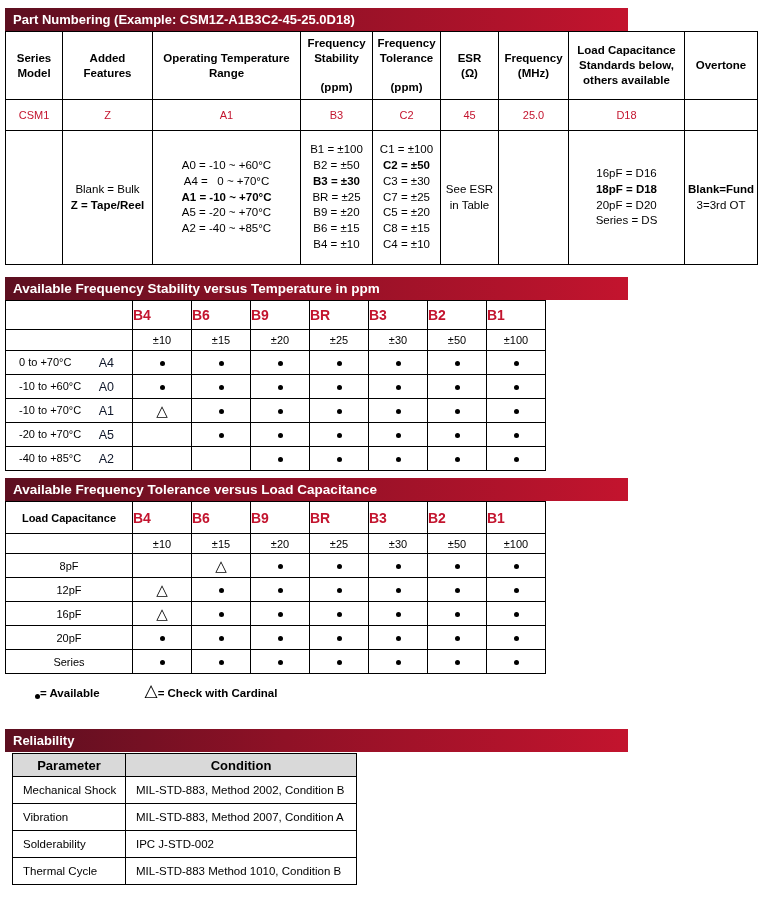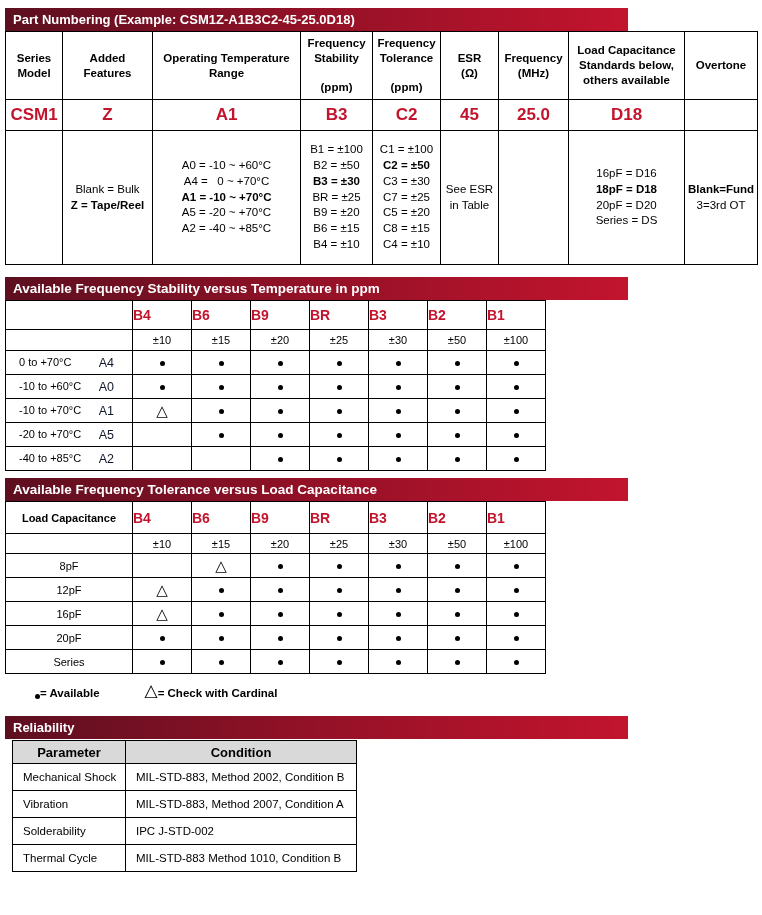--- a/index.html
+++ b/index.html
@@ -12,21 +12,21 @@
   .bar.small-caps{font-size:13px}
   .bar.sec{font-size:13.5px}
 
   table{border-collapse:collapse;table-layout:fixed}
   th,td{border:1px solid #000;vertical-align:middle}
 
   
   .pn-table{width:752px}
   .pn-table th{height:68px;font-size:11.5px;font-weight:bold;text-align:center;line-height:1.3;padding:2px}
   .pn-table td{text-align:center}
-  .pn-table .code{height:31px;color:#c3142e;font-weight:bold;font-size:17px}
+  .pn-table .code{height:31px;color:#c3142e;font-weight:normal;font-size:11px}
   .pn-table .details{height:134px;font-size:11.5px;line-height:1.38;padding:3px}
 
   
   .matrix{width:538px}
   .matrix col.lc{width:127px}
   .matrix col.dc{width:59px}
   .matrix .code-head{height:29px;color:#c3142e;font-weight:bold;font-size:14px;text-align:left}
   .matrix .corner{font-weight:bold;font-size:11px;text-align:center}
   .matrix .ppm{height:21px;font-size:11px;text-align:center}
   .matrix td.sym{height:24px;text-align:center}
@@ -39,21 +39,21 @@
 
   .dot{display:inline-block;width:5px;height:5px;border-radius:50%;background:#000;vertical-align:middle}
   .tri{font-size:15px;line-height:1;font-weight:normal}
 
   .legend{margin:5px 0 0 30px;display:flex;align-items:flex-end;font-size:11.5px;font-weight:bold;height:20px}
   .legend .gap{width:45px}
   .legend .tri{font-size:17px}
   .note{margin-top:15px;font-size:11.5px}
 
   
-  .rel-wrap{margin-top:17px}
+  .rel-wrap{margin-top:30px}
   .rel-table{width:344px;margin:1px 0 0 7px}
   .rel-table col.p{width:113px}
   .rel-table col.c{width:231px}
   .rel-table th{height:23px;background:#d9d9d9;font-size:13px;font-weight:bold;text-align:center}
   .rel-table td{height:27px;font-size:11.5px;padding-left:10px;text-align:left}
 
   .mt12{margin-top:12px}.mt7{margin-top:7px}
   b.line{font-weight:bold}
 </style>
 </head>

